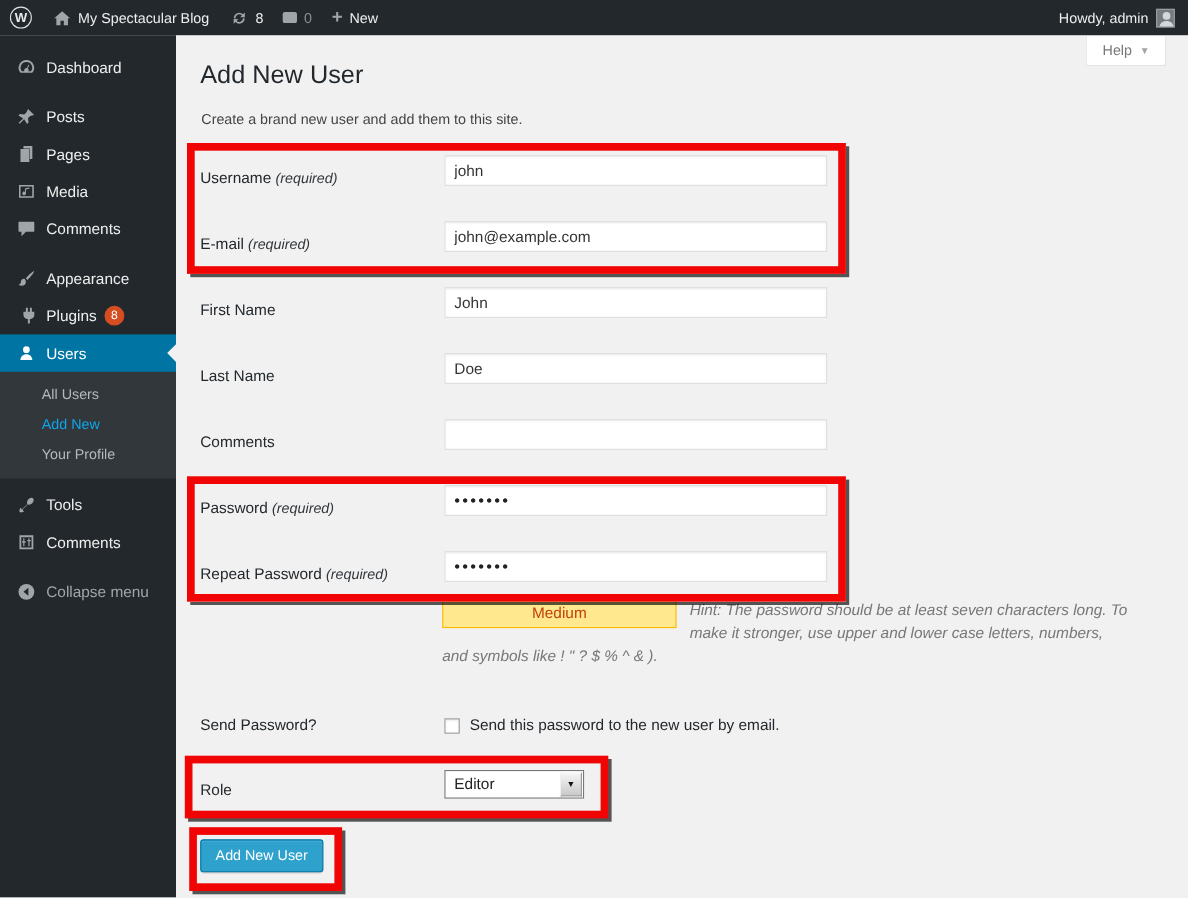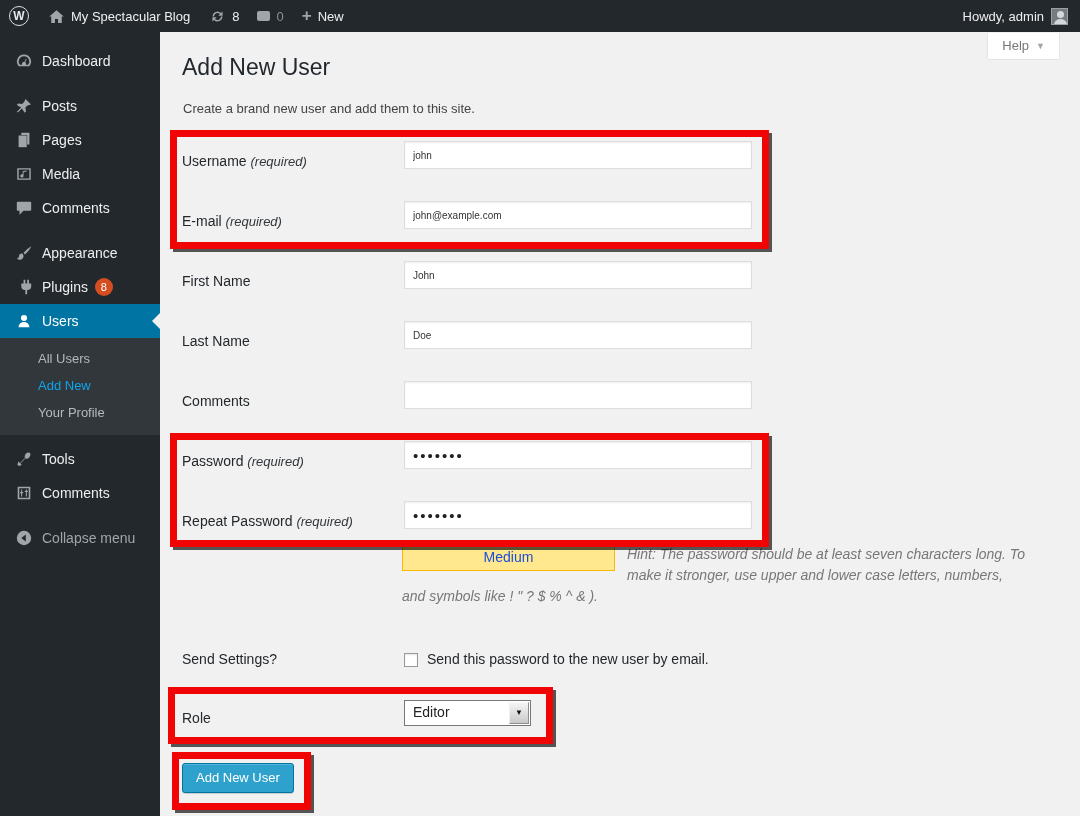--- a/index.html
+++ b/index.html
@@ -41,27 +41,27 @@
   .content { position:absolute; left:160px; top:32px; width:920px; height:604px; background:#f1f1f1;border-radius:32px; }
   .help-btn { position:absolute; right:20px; top:1px; background:#fff; border:1px solid #e3e3e3; border-top:none; border-radius:0 0 2px 2px; color:#777; font-size:13px; padding:5px 14px 6px; display:flex; gap:7px; align-items:center; cursor:pointer; }
   .help-caret { font-size:9px; color:#a0a5aa; }
   h1.page-title { padding:21px 0 0 22px; font-size:23px; font-weight:400; color:#23282d; line-height:29px; }
   .page-sub { padding:19px 0 0 23px; font-size:13px; color:#444; }
 
   .form-area { padding-left:22px; margin-top:25px; }
   .form-row { display:flex; height:28px; margin-bottom:32px; align-items:flex-end; }
   .form-row .th { width:222px; font-size:14px; color:#23282d; padding-top:1px; }
   .req { font-style:italic; font-size:13px; color:#32373c; }
-  .txt-input { width:348px; height:28px; background:#fff; border:1px solid #ddd; box-shadow:inset 0 1px 2px rgba(0,0,0,.07); padding:0 8px; font-size:10px; color:#333; font-family:"Liberation Sans", sans-serif; outline:none; }
+  .txt-input { width:348px; height:28px; background:#fff; border:1px solid #ddd; box-shadow:inset 0 1px 2px rgba(0,0,0,.07); padding:0 8px; font-size:14px; color:#333; font-family:"Liberation Sans", sans-serif; outline:none; }
   .txt-input.pwd { font-size:15px; letter-spacing:2px; color:#222; }
 
   
   .strength-block { margin-top:-17px; margin-bottom:0; width:628px; margin-left:220px; padding-left:0; overflow:visible; }
   .strength-inner { width:628px; }
-  .strength-meter { float:left; width:213px; height:27px; background:#ffe88d; border:1px solid #ffb800; text-align:center; font-size:14px; color:#1d4ed8; line-height:25px; margin-right:12px; }
+  .strength-meter { float:left; width:213px; height:27px; background:#ffe88d; border:1px solid #ffb800; text-align:center; font-size:14px; color:#c2410c; line-height:25px; margin-right:12px; }
   .hint { font-style:italic; color:#777; font-size:14px; line-height:21px; text-align:left; }
 
   .send-row { margin-top:40px; height:20px; margin-bottom:0; }
   .checkbox { width:14px; height:14px; background:#fff; border:1px solid #999; box-shadow:inset 0 1px 2px rgba(0,0,0,.1); margin-right:9px; cursor:pointer; flex:none; }
   .check-label { font-size:14px; color:#23282d; }
 
   .role-row { margin-top:33px; height:26px; margin-bottom:0; }
   .select-classic { position:relative; width:127px; height:26px; background:#fff; border:1px solid #777; font-size:14px; color:#222; cursor:pointer; }
   .select-classic .sel-val { position:absolute; left:8px; top:3px; }
   .sel-arrow-btn { position:absolute; right:1px; top:1px; bottom:1px; width:20px; background:linear-gradient(#f5f5f5,#c9c9c9); border:1px solid #8f8f8f; border-top-color:#f8f8f8; border-left-color:#f0f0f0; display:flex; align-items:center; justify-content:center; }
@@ -272,21 +272,21 @@
       </div>
 
       <div class="strength-block">
         <div class="strength-inner">
           <div class="strength-meter">Medium</div>
           <span class="hint">Hint: The password should be at least seven characters long. To make it stronger, use upper and lower case letters, numbers, and symbols like ! " ? $ % ^ &amp; ).</span>
         </div>
       </div>
 
       <div class="form-row send-row">
-        <div class="th"><span>Send Settings?</span></div>
+        <div class="th"><span>Send Password?</span></div>
         <span class="checkbox"></span>
         <span class="check-label">Send this password to the new user by email.</span>
       </div>
 
       <div class="form-row role-row">
         <div class="th"><span>Role</span></div>
         <div class="select-classic">
           <span class="sel-val">Editor</span>
           <span class="sel-arrow-btn">
               <span>▼</span>

